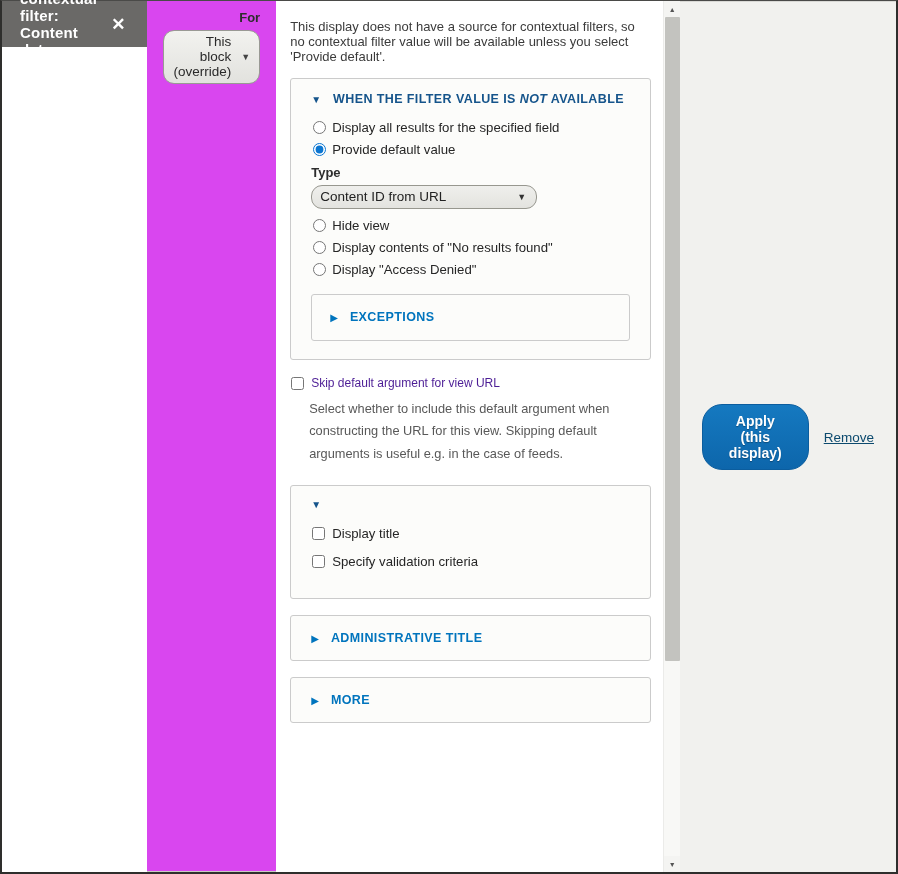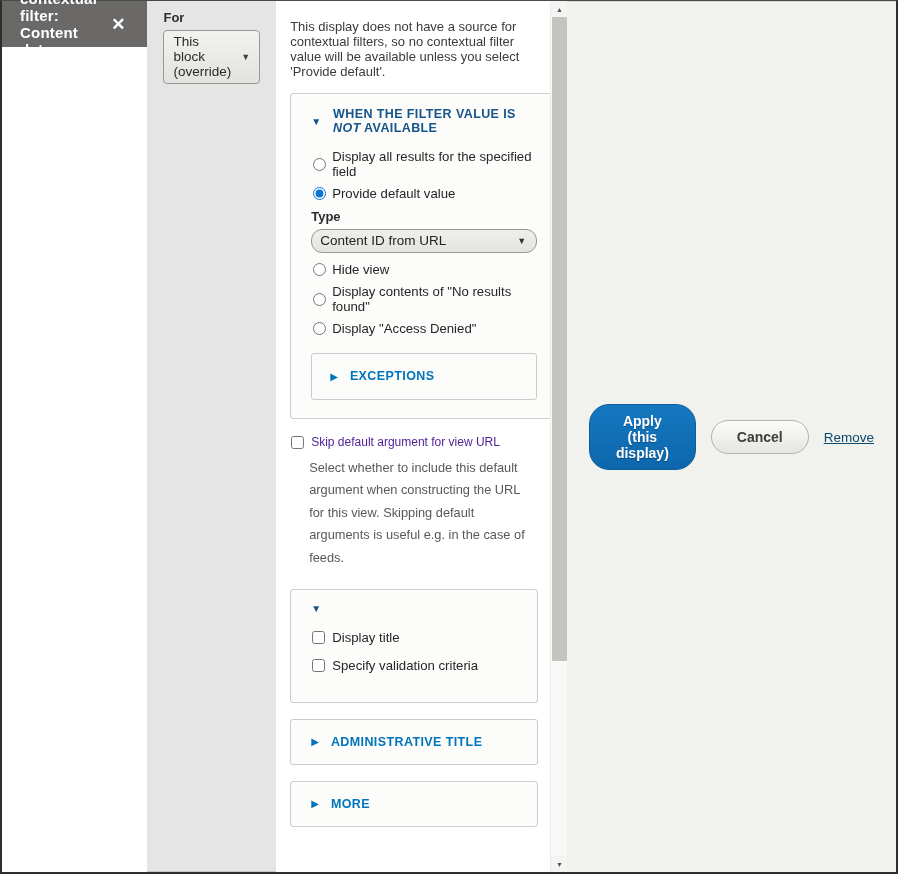--- a/index.html
+++ b/index.html
@@ -18,28 +18,29 @@
     display:flex; align-items:center; padding:0 18px;
   }
   .titlebar h1 { color:#fff; font-size:15px; font-weight:bold; letter-spacing:.2px; flex:1; }
   .close-btn {
     color:#fff; font-size:17px; font-weight:bold; cursor:pointer; line-height:1;
     padding:2px 4px;
   }
 
   
   .for-section {
-    flex:0 0 64px; background:#e5e5e5; border-bottom:1px solid #c9c9c3;
+    flex:0 0 64px; background:#d946ef; border-bottom:1px solid #c9c9c3;
     padding:9px 16px 16px 16px;
+    text-align:right;
   }
   .for-label { font-weight:bold; font-size:13px; color:#2d2d2d; margin-bottom:5px; }
   .select-box {
     display:inline-flex; align-items:center; gap:10px;
     background:linear-gradient(#f2f2ef,#e2e2de);
-    border:1px solid #999994; border-radius:4px;
+    border:1px solid #999994; border-radius:11px;
     padding:3px 9px 4px 9px; font-size:13.5px; color:#2a2a2a; cursor:pointer;
   }
   .select-box .arrow { font-size:9px; color:#444; }
 
   
   .content { flex:1 1 auto; position:relative; background:#fff; overflow:hidden; }
   .content-inner { position:absolute; left:0; right:17px; top:0; bottom:0; padding:18px 12px 0 14px; }
 
   .desc-line { font-size:13px; color:#3b3b3b; margin-bottom:9px; }
   .desc-line.second { margin-bottom:14px; }
@@ -230,17 +231,16 @@
 
     <div class="scrollbar">
       <div class="sb-btn sb-up">▲</div>
       <div class="sb-thumb"></div>
       <div class="sb-btn sb-down">▼</div>
     </div>
   </div>
 
   <div class="footer">
     <button class="btn-primary">Apply (this display)</button>
-    <button class="btn-secondary">Cancel</button>
     <a class="remove-link">Remove</a>
   </div>
 
 </div>
 
 </body></html>

